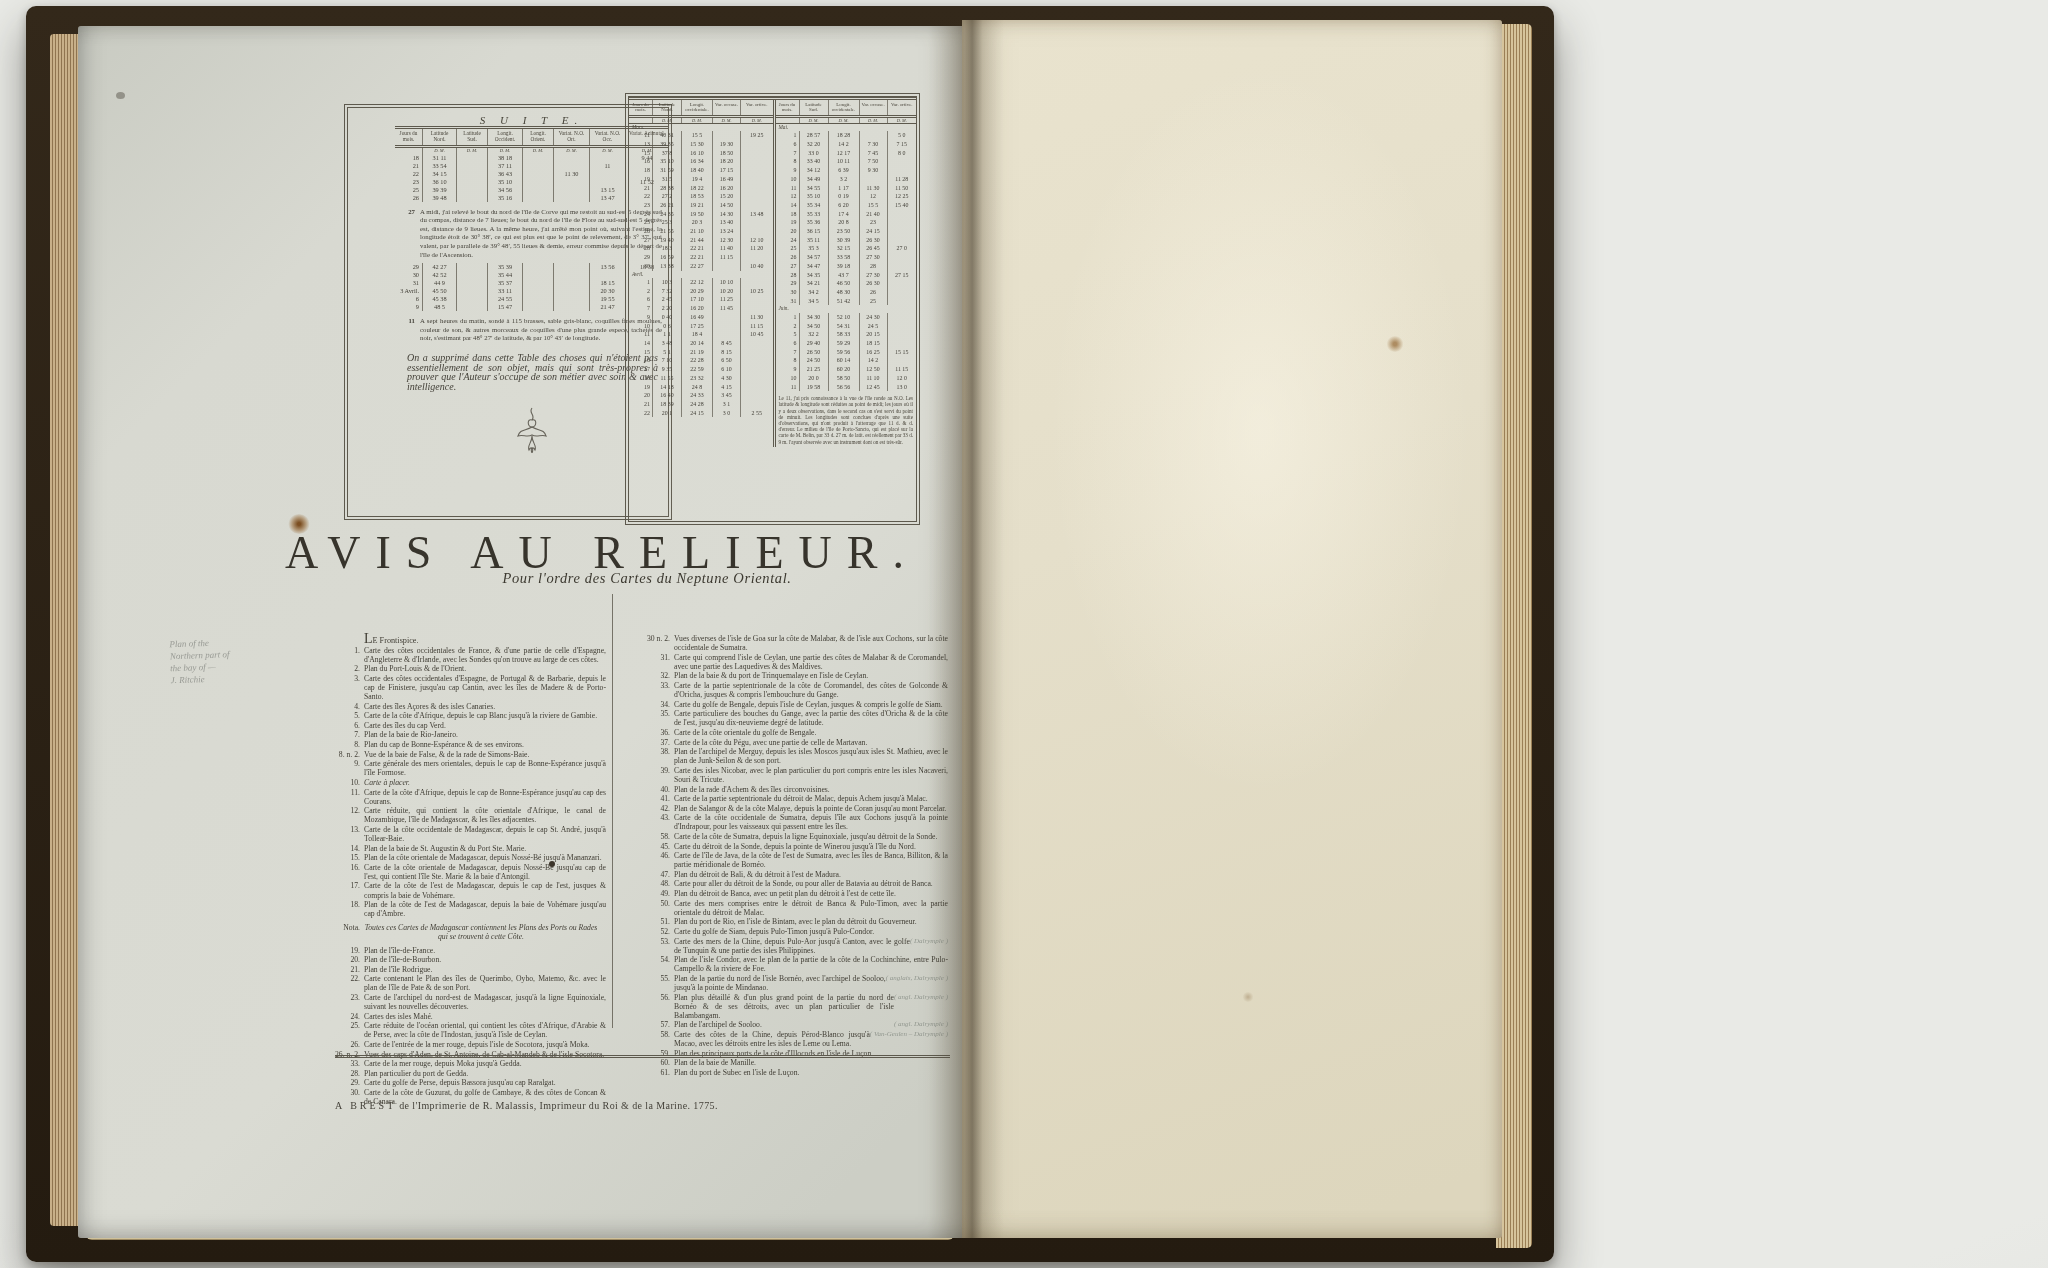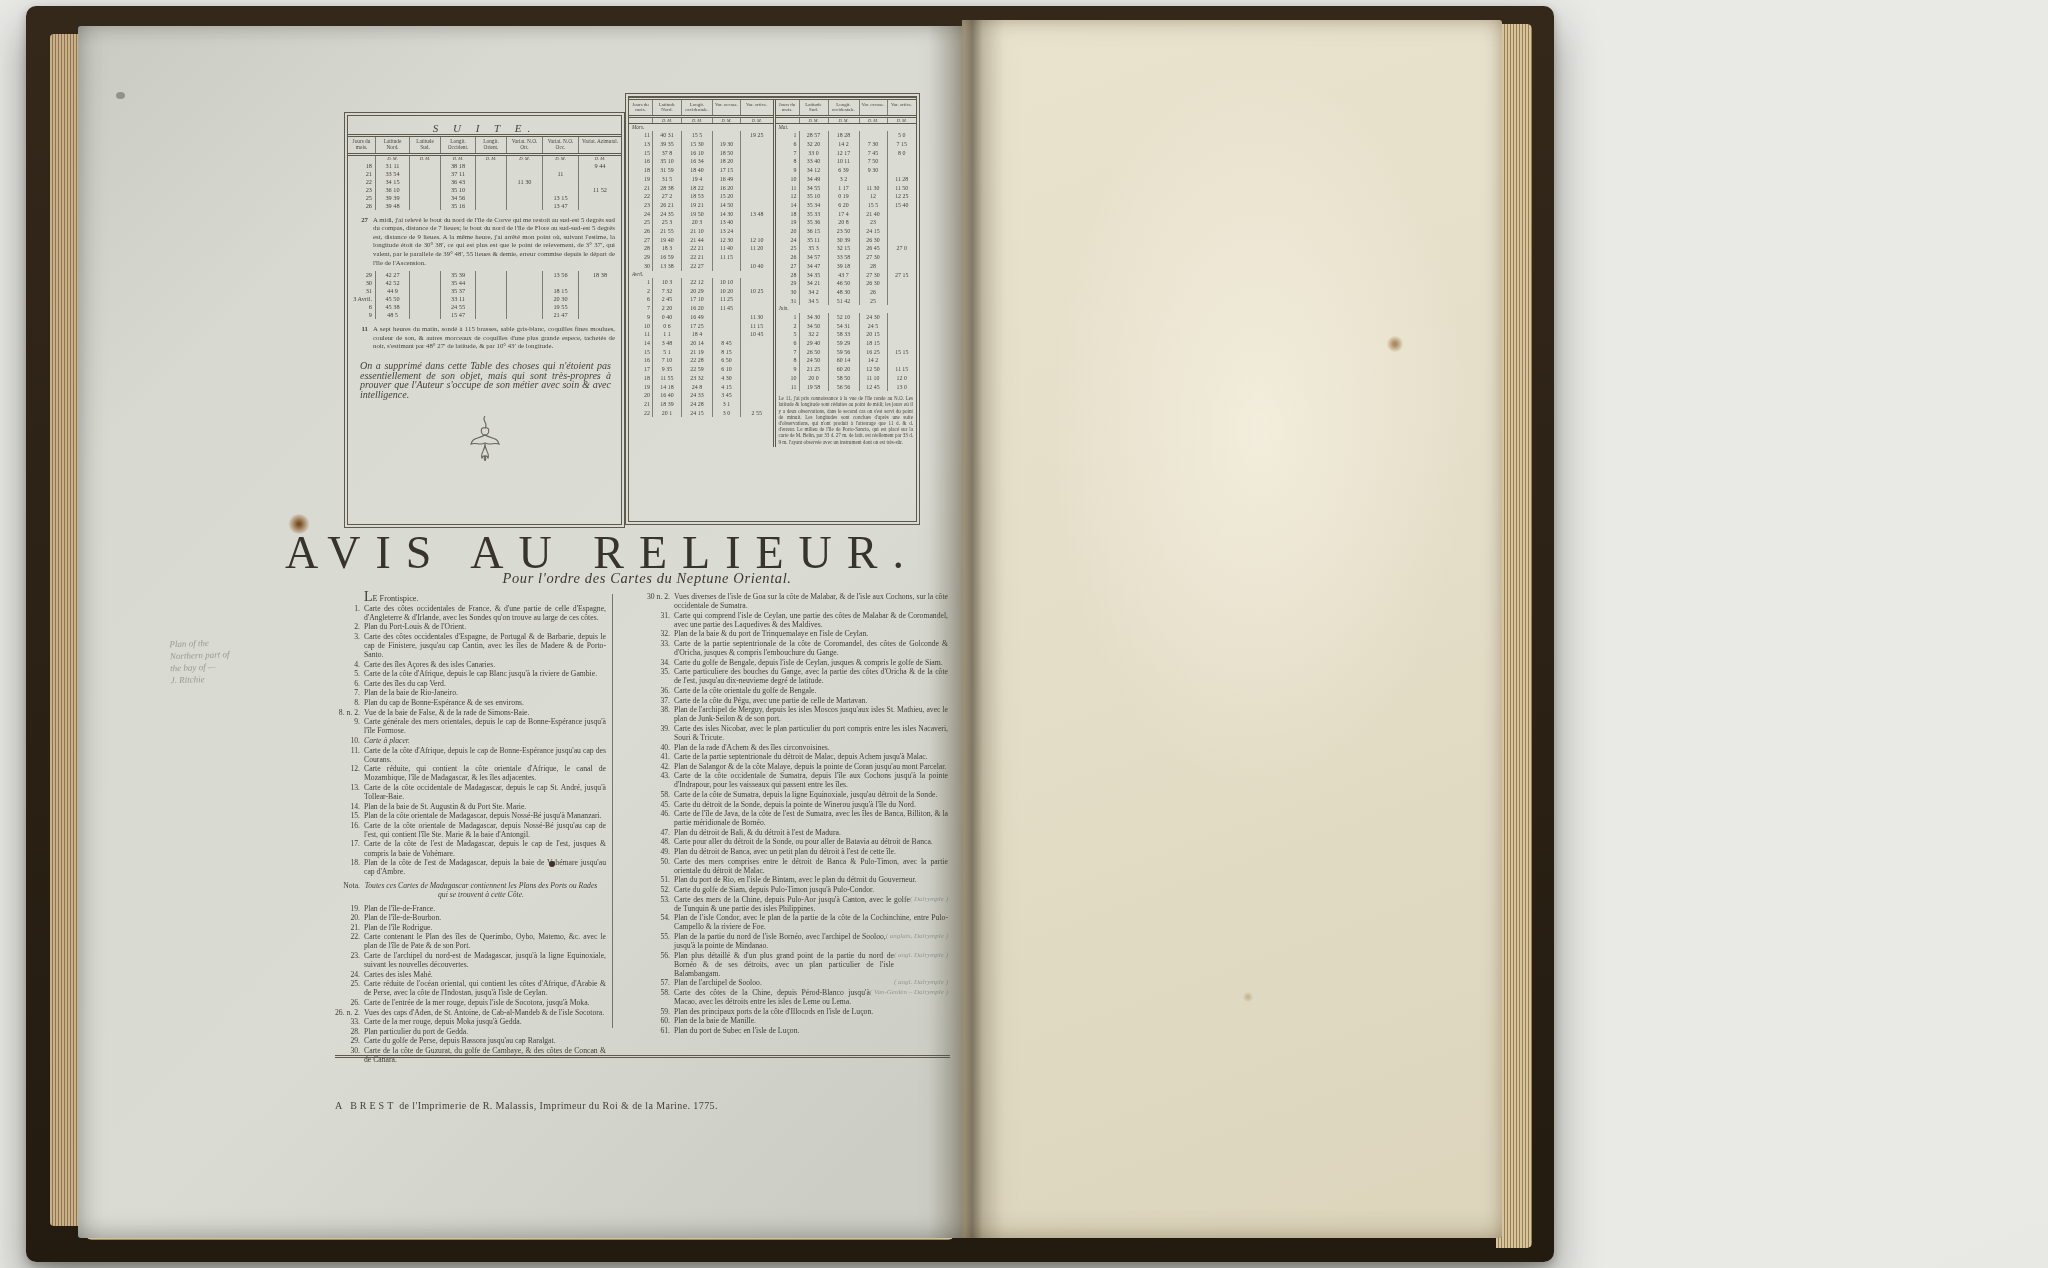--- a/index.html
+++ b/index.html
@@ -32,21 +32,21 @@
   
   .stain{border-radius:50%;}
   #stain1{left:288px;top:514px;width:22px;height:20px;background:radial-gradient(circle,#7c4f22 10%,rgba(150,105,55,.55) 45%,rgba(150,105,55,0) 72%);}
   #stain2{left:1386px;top:336px;width:18px;height:16px;background:radial-gradient(circle,rgba(148,104,52,.7) 15%,rgba(148,104,52,0) 70%);}
   #stain3{left:1242px;top:992px;width:12px;height:10px;background:radial-gradient(circle,rgba(140,110,70,.4),rgba(140,110,70,0) 70%);}
   #speck1{left:549px;top:861px;width:6px;height:6px;background:#3c352a;border-radius:50%;}
   #speck2{left:116px;top:92px;width:9px;height:7px;background:rgba(90,85,75,.5);border-radius:50%;}
   
   .frame{border:1px solid #5d594d;outline:1px solid #5d594d;outline-offset:2px;background:rgba(255,255,255,.04);}
   
-  #suite{left:347px;top:115px;width:273px;height:408px;}
+  #suite{left:347px;top:107px;width:273px;height:408px;padding-left:47px;}
   .tbl-title{text-align:center;letter-spacing:6px;font-size:11px;font-style:italic;padding-top:6px;color:#47443a;}
   .dbl{border-bottom:3px double #5d594d;}
   .srow,.shead,.ssub{display:grid;grid-template-columns:27px 34px 31px 35px 31px 36px 36px 1fr;}
   .shead .c{font-size:5.3px;line-height:5.8px;text-align:center;padding:2px 1px;color:#4a463c;}
   .ssub .c{font-size:4.6px;font-style:italic;text-align:center;color:#4a463c;padding-bottom:1px;}
   .srow .c{font-size:6.3px;line-height:8px;text-align:center;color:#45423a;white-space:nowrap;}
   .shead .c+.c,.ssub .c+.c,.srow .c+.c{border-left:1px solid rgba(93,89,77,.75);}
   .srow .c:first-child{text-align:right;padding-right:3px;}
   .snote{display:flex;font-size:6.8px;line-height:8.6px;text-align:justify;color:#45423a;margin:6px 6px 4px 2px;}
   .snote .nn{flex:none;width:18px;text-align:right;padding-right:5px;font-weight:bold;}
@@ -63,21 +63,21 @@
   .vhead{border-bottom:3px double #5d594d;}
   .vsub{border-bottom:1px solid #5d594d;}
   .vrow .c{font-size:5.9px;line-height:8.7px;text-align:center;color:#45423a;white-space:nowrap;}
   .vhead .c+.c,.vsub .c+.c,.vrow .c+.c{border-left:1px solid rgba(93,89,77,.7);}
   .vrow .c:first-child{text-align:right;padding-right:2px;}
   .vmonth{font-size:5.2px;font-style:italic;padding-left:3px;line-height:7.5px;color:#4a463c;}
   .vfoot{font-size:5.1px;line-height:6.2px;text-align:justify;color:#4a463c;margin:4px 3px 2px;}
   
   #avis-head{left:262px;top:526px;width:680px;text-align:center;font-size:46px;letter-spacing:15px;color:#37342c;}
   #avis-sub{left:342px;top:570px;width:610px;text-align:center;font-style:italic;font-size:14.5px;letter-spacing:.6px;color:#3c3930;}
-  .listcol{font-size:7.7px;line-height:9.1px;color:#403d34;}
+  .listcol{font-size:7.7px;line-height:9.1px;color:#403d34;margin-top:42px;}
   #col-left{left:330px;top:592px;width:276px;}
   #col-right{left:640px;top:592px;width:308px;}
   #col-rule{left:612px;top:594px;width:0;height:434px;border-left:1px solid rgba(93,89,77,.8);}
   .item{display:flex;margin-bottom:.5px;}
   .item .n{flex:none;width:30px;text-align:right;padding-right:4px;white-space:nowrap;}
   .item .t{flex:1;text-align:justify;}
   .item.ital .t{font-style:italic;}
   .item.nota{margin:5px 0 4px;padding:0 8px 0 0;justify-content:center;}
   .item.nota .n{font-style:normal;}
   .item.nota .t{font-style:italic;text-align:center;}

